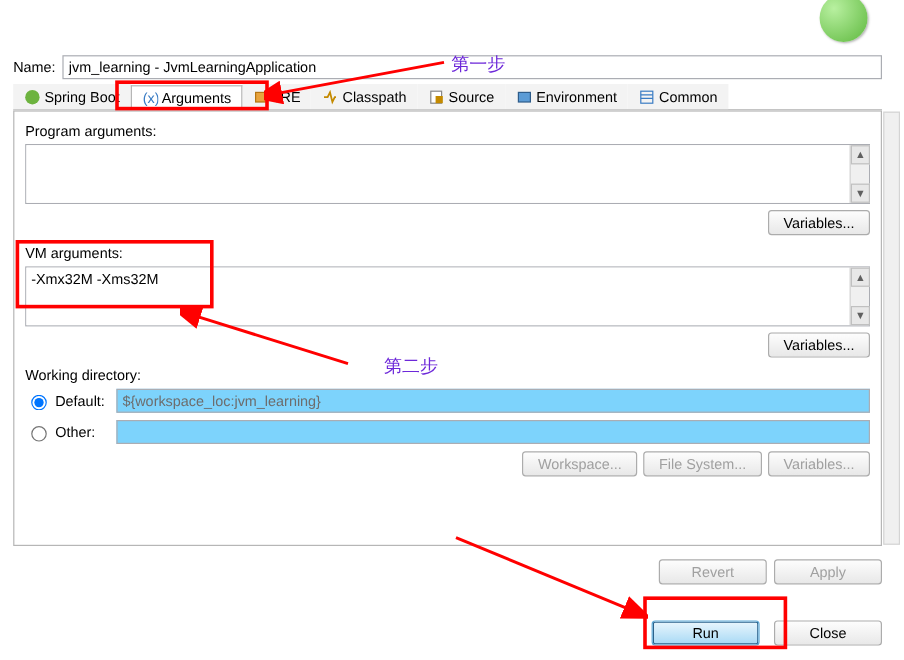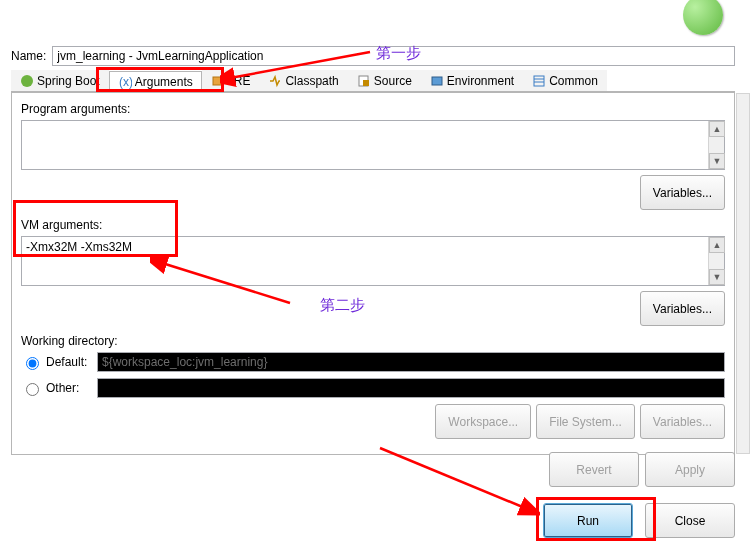--- a/index.html
+++ b/index.html
@@ -13,26 +13,26 @@
 .tab.active { background: #fff; border-color: #b6b6b6; position: relative; top: 1px; }
 .tab-icon { width: 14px; height: 14px; display: inline-block; }
 .panel { position: absolute; top: 92px; left: 11px; right: 18px; bottom: 95px; border: 1px solid #b6b6b6; background: #fff; padding: 7px 9px; overflow: hidden; }
 .scrollbar-v { position: absolute; top: 93px; right: 3px; width: 14px; bottom: 96px; background: #f0f0f0; border: 1px solid #d4d4d4; }
 .sect-label { color: #000; margin: 2px 0 4px 0; }
 .textarea-wrap { position: relative; border: 1px solid #abadb3; background: #fff; height: 50px; margin-bottom: 5px; }
 .textarea-wrap textarea { width: calc(100% - 16px); height: 100%; border: none; resize: none; outline: none; padding: 3px 4px; font-family: inherit; font-size: 12px; }
 .mini-scroll { position: absolute; right: 0; top: 0; bottom: 0; width: 16px; background: #f0f0f0; border-left: 1px solid #d4d4d4; }
 .arrow { width: 16px; height: 16px; background: #e8e8e8; border: 1px solid #c0c0c0; font-size: 9px; display: flex; align-items: center; justify-content: center; color: #606060; }
 .btn-row { display: flex; justify-content: flex-end; gap: 5px; margin-bottom: 8px; }
-.btn { border: 1px solid #acacac; background: linear-gradient(#fdfdfd,#e8e8e8); padding: 3px 12px; height: 35px; cursor: pointer; border-radius: 3px; min-width: 80px; }
+.btn { border: 1px solid #acacac; background: linear-gradient(#fdfdfd,#e8e8e8); padding: 3px 12px; height: 21px; cursor: pointer; border-radius: 3px; min-width: 80px; }
 .btn.disabled { color: #a0a0a0; }
 .btn.primary { background: linear-gradient(#eaf6fd,#a7d9f5); border-color: #5aa7d6; box-shadow: 0 0 0 1px #2c628b inset; }
 .wd-row { display: flex; align-items: center; gap: 8px; margin-bottom: 6px; }
 .wd-row input[type=text] { flex: 1; border: 1px solid #abadb3; padding: 2px 4px; height: 20px; }
-.ro { background: #000000; color: #6d6d6d; }
+.ro { background: #7dd3fc; color: #6d6d6d; }
 .footer { position: absolute; right: 18px; bottom: 63px; display: flex; gap: 6px; }
 .footer2 { position: absolute; right: 18px; bottom: 12px; display: flex; gap: 12px; border-radius: 10px; }
 .redbox { position: absolute; border: 3px solid #ff0000; pointer-events: none; }
 .redtext { position: absolute; color: #6d28d9; font-size: 15px; font-family: SimSun, serif; pointer-events: none; }
 svg.arrow-svg { position: absolute; pointer-events: none; }
 .radio-lbl { display: flex; align-items: center; gap: 4px; min-width: 68px; }
 </style>
 </head>
 <body>
 

